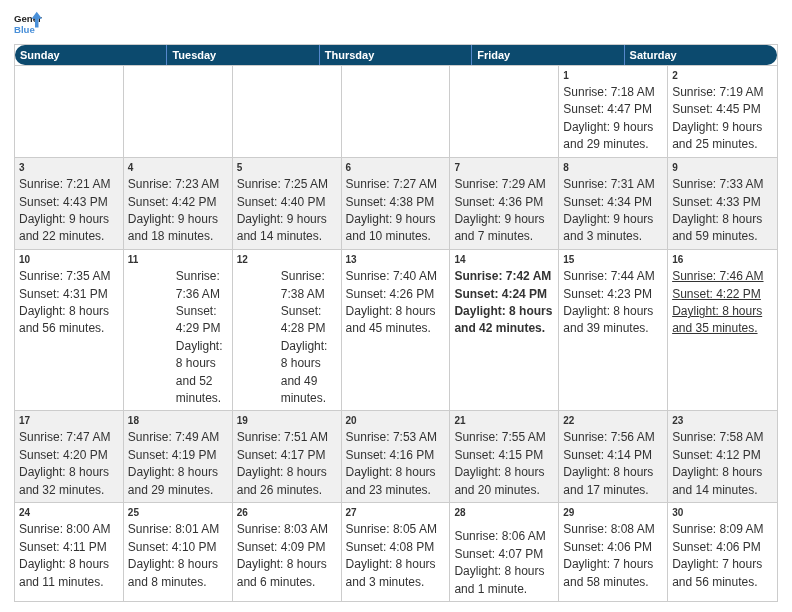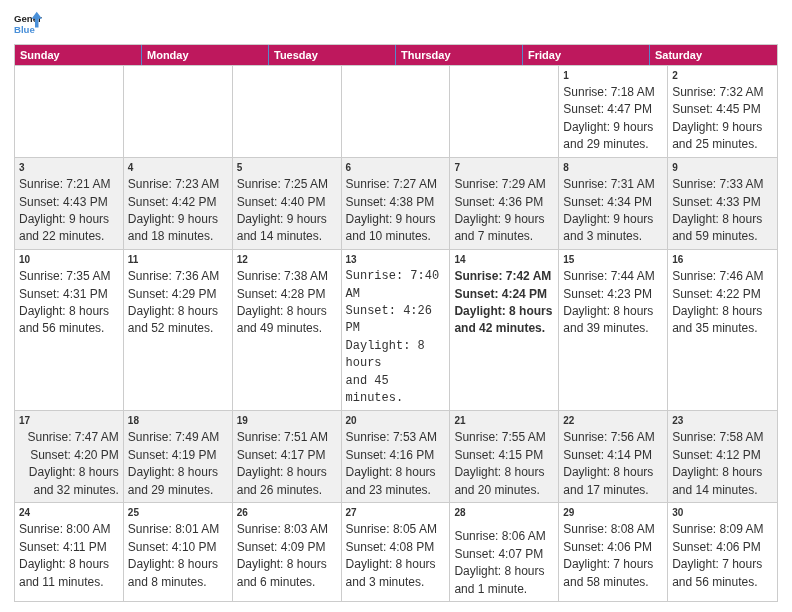--- a/index.html
+++ b/index.html
@@ -45,22 +45,23 @@
       color: #555;
     }
     .calendar {
       flex: 1;
       display: flex;
       flex-direction: column;
       border: 1px solid #ccc;
     }
     .cal-header {
       display: grid;
-      grid-template-columns: repeat(6, 1fr);
-      background: #be185d;
+      grid-template-columns: repeat(5, 1fr);
+      background: #0c4a6e;
+      border-radius: 10px;
     }
     .cal-header-cell {
       color: #fff;
       font-size: 11px;
       font-weight: bold;
       padding: 4px 5px;
       text-align: left;
       border-right: 1px solid #5588cc;
     }
     .cal-header-cell:last-child { border-right: none; }
@@ -112,21 +113,20 @@
     </div>
     <div class="title-block">
       <div class="month-title"></div>
       <div class="location"></div>
     </div>
   </div>
 
   <div class="calendar">
     <div class="cal-header">
     <div class="cal-header-cell">Sunday</div>
-        <div class="cal-header-cell">Monday</div>
         <div class="cal-header-cell">Tuesday</div>
         <div class="cal-header-cell">Thursday</div>
         <div class="cal-header-cell">Friday</div>
         <div class="cal-header-cell">Saturday</div>
       </div>
     <div class="cal-body">
     <div class="cal-row">
           <div class="cal-cell"></div>
           <div class="cal-cell"></div>
           <div class="cal-cell"></div>
@@ -134,21 +134,21 @@
           <div class="cal-cell"></div>
           <div class="cal-cell">
             <span class="day-num">1</span>
             <div class="cell-info" style="white-space: pre-line;">Sunrise: 7:18 AM
 Sunset: 4:47 PM
 Daylight: 9 hours
 and 29 minutes.</div>
           </div>
           <div class="cal-cell">
             <span class="day-num">2</span>
-            <div class="cell-info" style="white-space: pre-line;">Sunrise: 7:32 AM
+            <div class="cell-info" style="white-space: pre-line;">Sunrise: 7:19 AM
 Sunset: 4:45 PM
 Daylight: 9 hours
 and 25 minutes.</div>
           </div>
         </div>
         <div class="cal-row">
           <div class="cal-cell shaded">
             <span class="day-num">3</span>
             <div class="cell-info" style="white-space: pre-line;">Sunrise: 7:21 AM
 Sunset: 4:43 PM
@@ -201,65 +201,65 @@
         <div class="cal-row">
           <div class="cal-cell">
             <span class="day-num">10</span>
             <div class="cell-info" style="white-space: pre-line;">Sunrise: 7:35 AM
 Sunset: 4:31 PM
 Daylight: 8 hours
 and 56 minutes.</div>
           </div>
           <div class="cal-cell">
             <span class="day-num">11</span>
-            <div class="cell-info" style="white-space: pre-line;">Sunrise: 7:36 AM
+            <div class="cell-info" style="white-space: pre-line; margin-left: 48px;">Sunrise: 7:36 AM
 Sunset: 4:29 PM
 Daylight: 8 hours
 and 52 minutes.</div>
           </div>
           <div class="cal-cell">
             <span class="day-num">12</span>
-            <div class="cell-info" style="white-space: pre-line;">Sunrise: 7:38 AM
+            <div class="cell-info" style="white-space: pre-line; margin-left: 44px;">Sunrise: 7:38 AM
 Sunset: 4:28 PM
 Daylight: 8 hours
 and 49 minutes.</div>
           </div>
           <div class="cal-cell">
             <span class="day-num">13</span>
-            <div class="cell-info" style="white-space: pre-line; font-family: Liberation Mono, monospace;">Sunrise: 7:40 AM
+            <div class="cell-info" style="white-space: pre-line;">Sunrise: 7:40 AM
 Sunset: 4:26 PM
 Daylight: 8 hours
 and 45 minutes.</div>
           </div>
           <div class="cal-cell">
             <span class="day-num">14</span>
             <div class="cell-info" style="white-space: pre-line; font-weight: bold;">Sunrise: 7:42 AM
 Sunset: 4:24 PM
 Daylight: 8 hours
 and 42 minutes.</div>
           </div>
           <div class="cal-cell">
             <span class="day-num">15</span>
             <div class="cell-info" style="white-space: pre-line;">Sunrise: 7:44 AM
 Sunset: 4:23 PM
 Daylight: 8 hours
 and 39 minutes.</div>
           </div>
           <div class="cal-cell">
             <span class="day-num">16</span>
-            <div class="cell-info" style="white-space: pre-line;">Sunrise: 7:46 AM
+            <div class="cell-info" style="white-space: pre-line; text-decoration: underline;">Sunrise: 7:46 AM
 Sunset: 4:22 PM
 Daylight: 8 hours
 and 35 minutes.</div>
           </div>
         </div>
         <div class="cal-row">
           <div class="cal-cell shaded">
             <span class="day-num">17</span>
-            <div class="cell-info" style="white-space: pre-line; text-align: right;">Sunrise: 7:47 AM
+            <div class="cell-info" style="white-space: pre-line;">Sunrise: 7:47 AM
 Sunset: 4:20 PM
 Daylight: 8 hours
 and 32 minutes.</div>
           </div>
           <div class="cal-cell shaded">
             <span class="day-num">18</span>
             <div class="cell-info" style="white-space: pre-line;">Sunrise: 7:49 AM
 Sunset: 4:19 PM
 Daylight: 8 hours
 and 29 minutes.</div>

